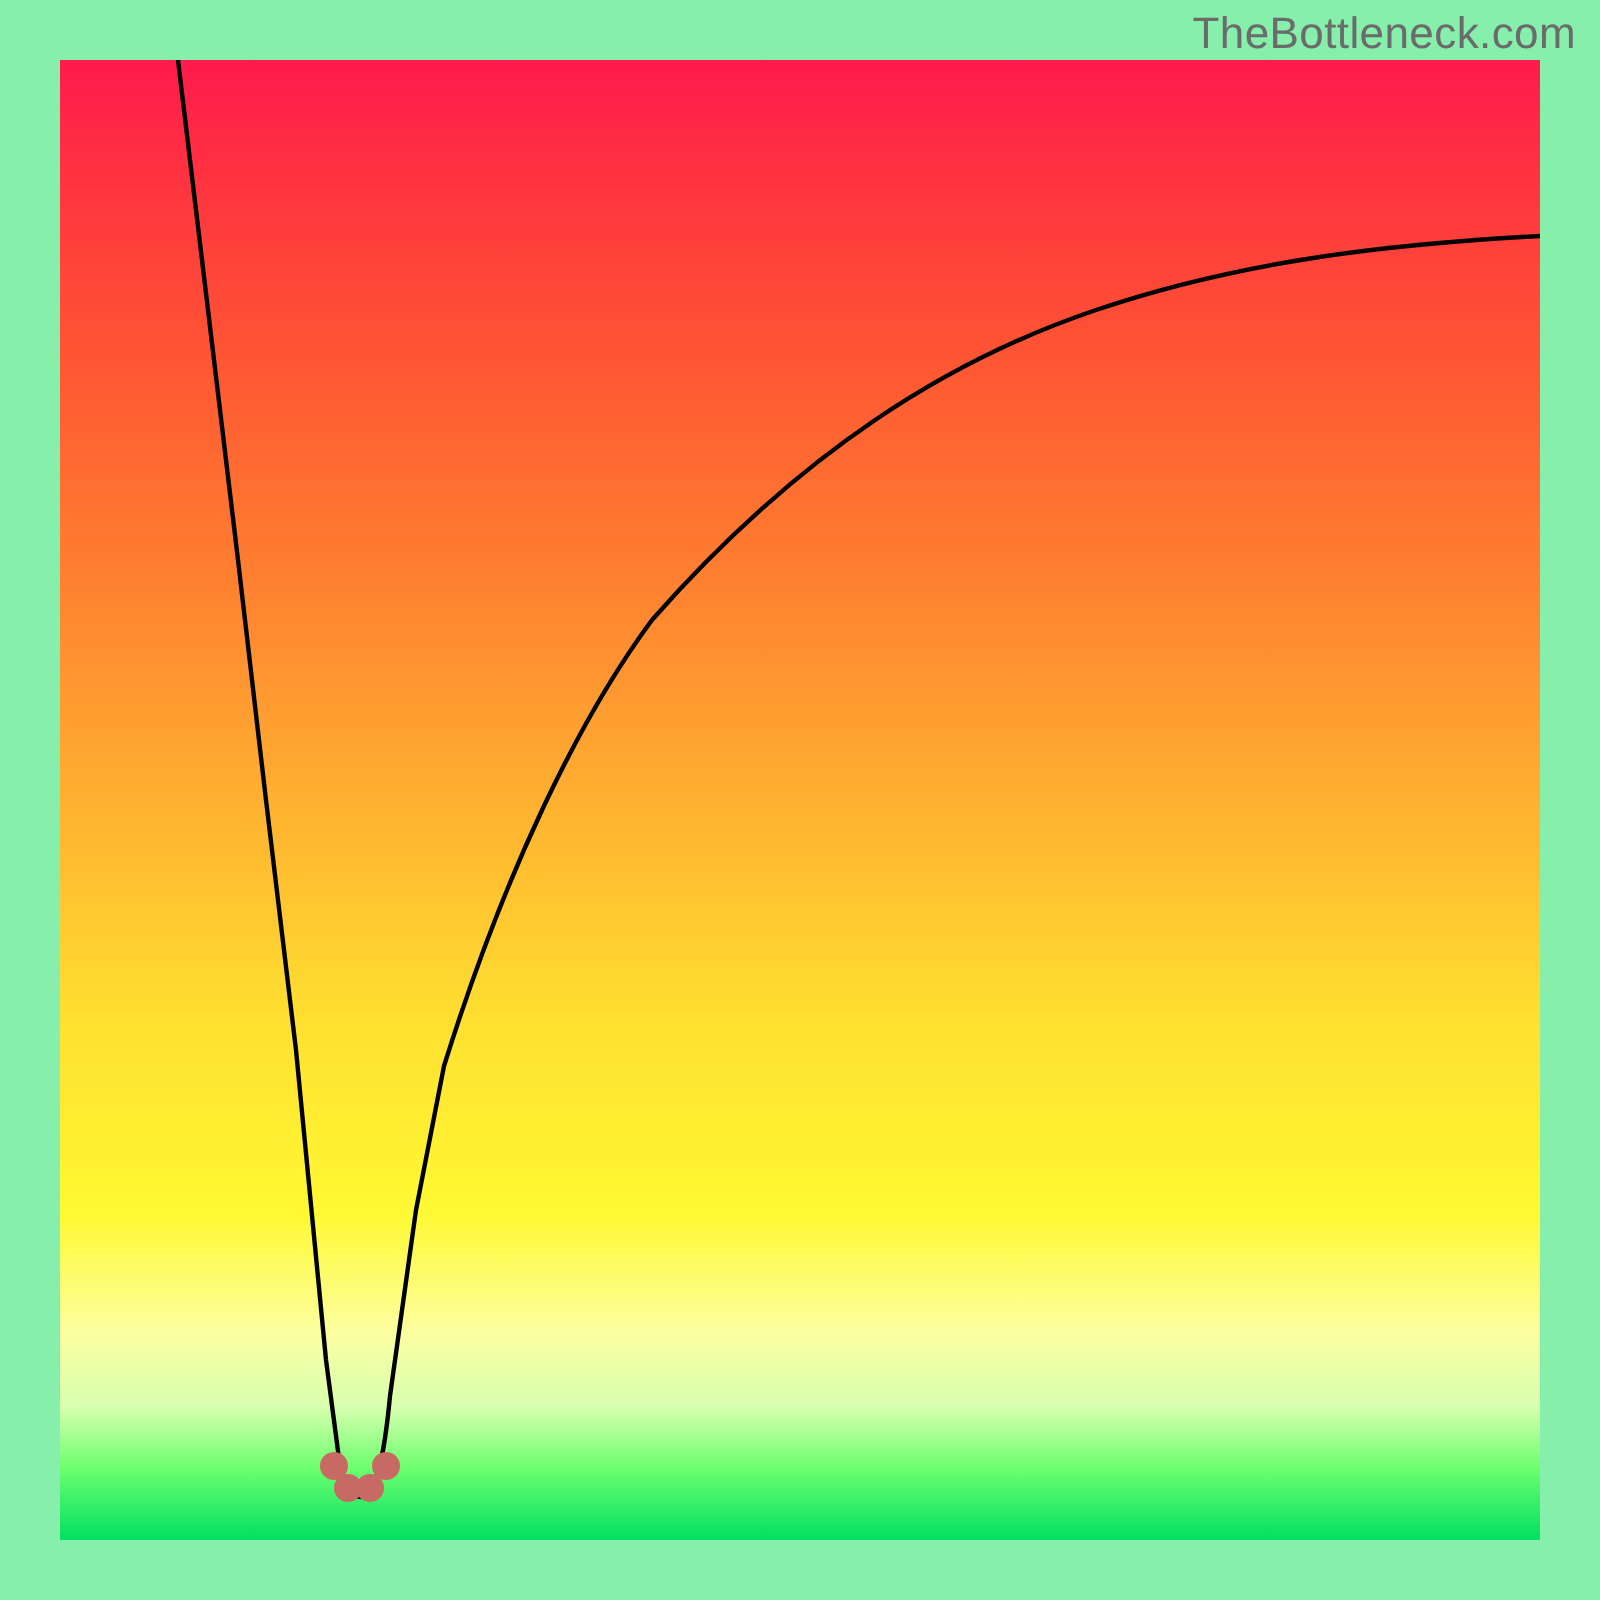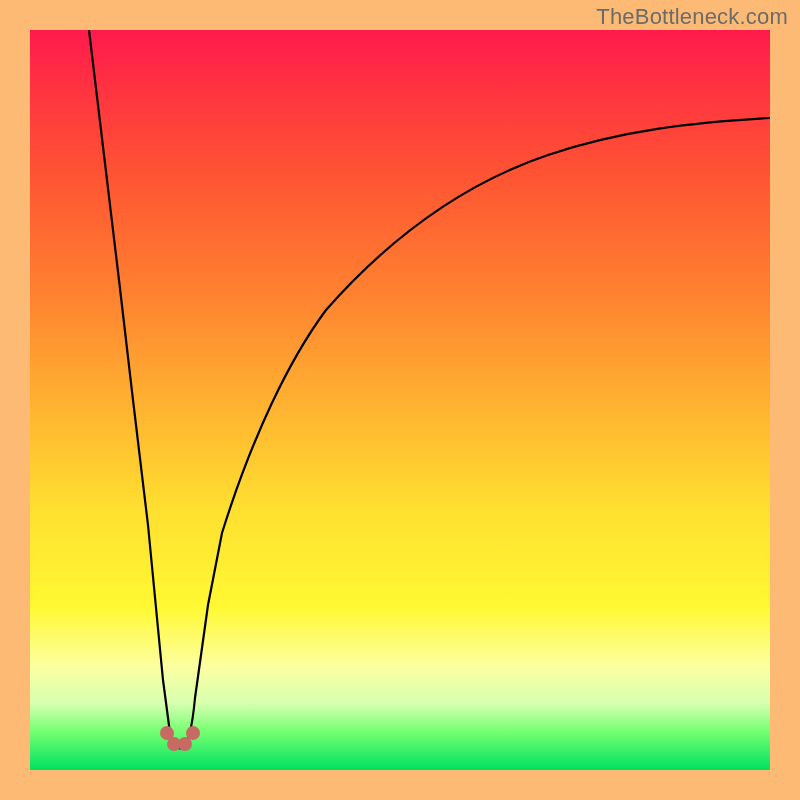--- a/index.html
+++ b/index.html
@@ -10,21 +10,21 @@
     background: #000;
     overflow: hidden;
     font-family: Arial, Helvetica, sans-serif;
   }
   .frame {
     position: absolute;
     left: 0;
     top: 0;
     width: 800px;
     height: 800px;
-    background: #fdba74;
+    background: #86efac;
   }
   .plot-area {
     position: absolute;
     left: 30px;
     top: 30px;
     width: 740px;
     height: 740px;
     background: linear-gradient(to bottom,
       #ff1a4d 0%,
       #ff3340 8%,

